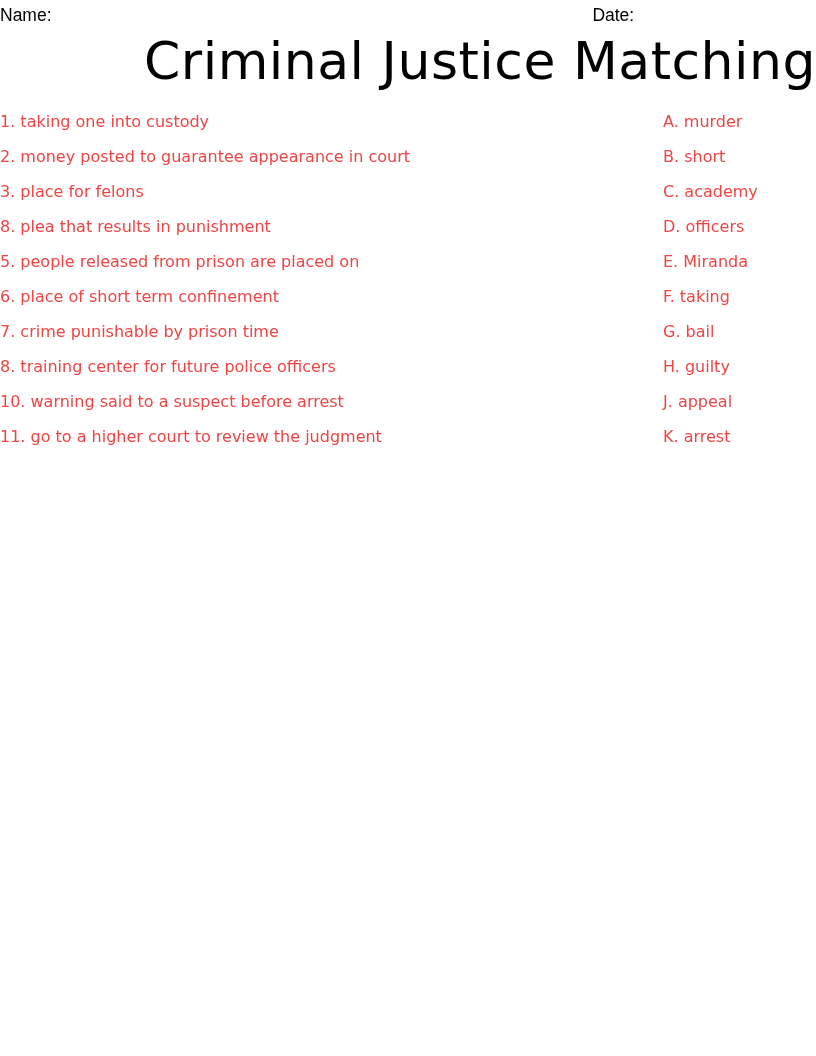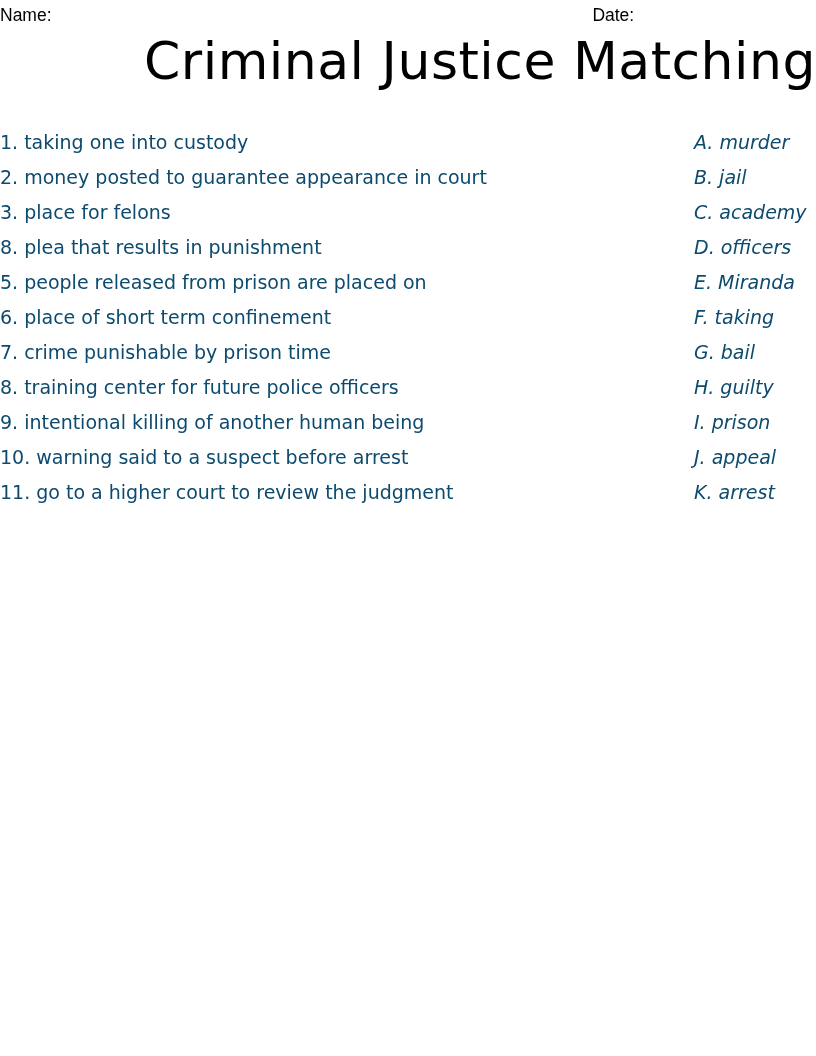--- a/index.html
+++ b/index.html
@@ -70,28 +70,27 @@
     width: 816px;
   }
   .match-row {
     position: relative;
     height: 35px;
   }
   .prompt, .choice {
     position: absolute;
     top: 0px;
     font-family: "DejaVu Sans", sans-serif;
-    font-size: 19px;
+    font-size: 16px;
     line-height: 22px;
-    color: #0c4a6e;
+    color: #ef4444;
     white-space: nowrap;
-    margin-top: 20px;
   }
   .prompt { left: 0px; }
-  .choice { left: 694px; font-style: italic; }
+  .choice { left: 663px; }
 </style>
 </head>
 <body>
 
 <div class="header-row">
   <span class="hdr-label">Name:</span>
   <span class="rule name-rule"></span>
   <span class="date-gap"></span>
   <span class="hdr-label">Date:</span>
   <span class="rule date-rule"></span>
@@ -101,21 +100,21 @@
 
 <div class="sheet">
 
   <div class="match-row">
     <span class="prompt">1. taking one into custody</span>
     <span class="choice">A. murder</span>
   </div>
 
   <div class="match-row">
     <span class="prompt">2. money posted to guarantee appearance in court</span>
-    <span class="choice">B. jail</span>
+    <span class="choice">B. short</span>
   </div>
 
   <div class="match-row">
     <span class="prompt">3. place for felons</span>
     <span class="choice">C. academy</span>
   </div>
 
   <div class="match-row">
     <span class="prompt">8. plea that results in punishment</span>
     <span class="choice">D. officers</span>
@@ -134,24 +133,20 @@
   <div class="match-row">
     <span class="prompt">7. crime punishable by prison time</span>
     <span class="choice">G. bail</span>
   </div>
 
   <div class="match-row">
     <span class="prompt">8. training center for future police officers</span>
     <span class="choice">H. guilty</span>
   </div>
 
-  <div class="match-row">
-    <span class="prompt">9. intentional killing of another human being</span>
-    <span class="choice">I. prison</span>
-  </div>
 
   <div class="match-row">
     <span class="prompt">10. warning said to a suspect before arrest</span>
     <span class="choice">J. appeal</span>
   </div>
 
   <div class="match-row">
     <span class="prompt">11. go to a higher court to review the judgment</span>
     <span class="choice">K. arrest</span>
   </div>

